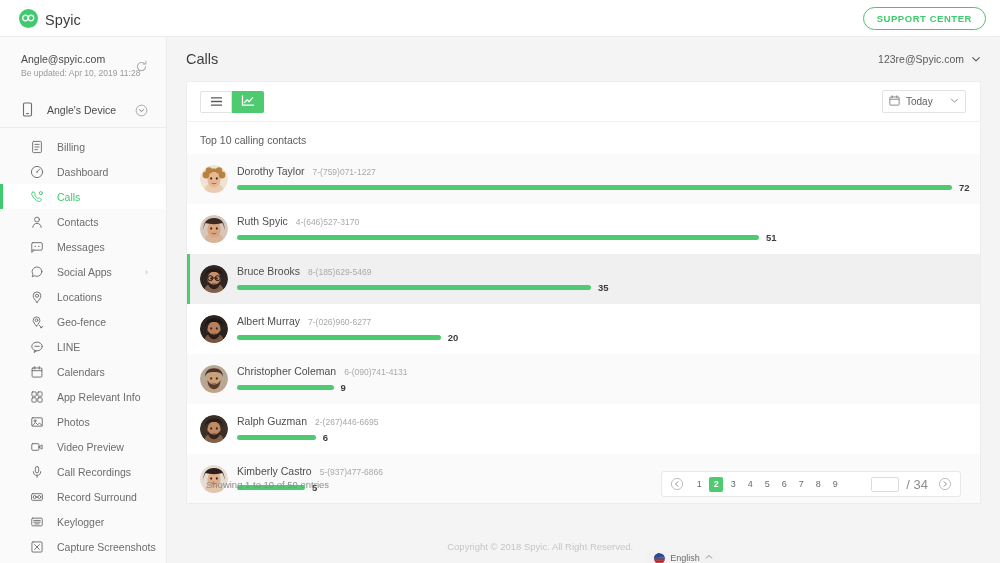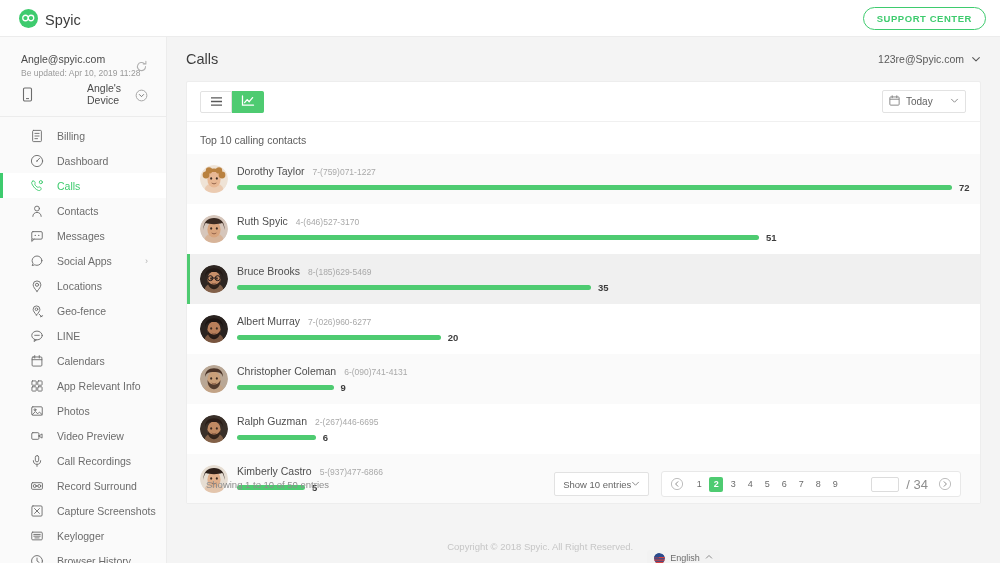--- a/index.html
+++ b/index.html
@@ -45,22 +45,22 @@
     position: absolute; top: 37px; left: 0; width: 167px; height: 526px;
     background: #fafafa; border-right: 1px solid #ececec; overflow: hidden;
   }
   .account { padding: 16px 14px 0 21px; position: relative; }
   .account-email { font-size: 10.5px; color: #4a4a4a; margin-bottom: 3px; }
   .account-updated { font-size: 8.5px; color: #9a9a9a; }
   .refresh-icon {
     position: absolute; right: 18px; top: 22px; width: 13px; height: 13px; cursor: pointer;
   }
   .device-row {
-    margin: 4px 14px 10px 21px; display: flex; align-items: center;
-    position: relative; cursor: pointer; gap: 40px;
+    margin: 24px 14px 10px 21px; display: flex; align-items: center;
+    position: relative; cursor: pointer;
   }
   .device-icon { width: 13px; height: 15px; flex: 0 0 13px; }
   .device-name { font-size: 10.5px; color: #4a4a4a; margin-left: 13px; }
   .device-caret { position: absolute; right: 4px; width: 13px; height: 13px; }
   .divider { height: 1px; background: #ececec; margin: 0; }
 
   .nav { padding-top: 6px; }
   .nav-item {
     position: relative; height: 25px; display: flex; align-items: center;
     padding-left: 30px; cursor: pointer; color: #6c6c6c; font-size: 10.5px;
@@ -368,36 +368,36 @@
               <circle cx="5.4" cy="8" r="1.7"></circle>
               <circle cx="10.6" cy="8" r="1.7"></circle>
               <line x1="7.3" y1="8" x2="8.7" y2="8"></line>
             </svg>
           </span>
           <span class="nav-label">Record Surround</span>
         </div>
         <div class="nav-item">
           <span class="nav-ico">
             <svg width="14" height="14" viewBox="0 0 16 16" fill="none" stroke="#6c6c6c" stroke-width="1.05" stroke-linecap="round" stroke-linejoin="round">
-              <rect x="2.2" y="2.2" width="11.6" height="11.6" rx="1.2"></rect>
-              <path d="M5.2 5.2l5.6 5.6M10.8 5.2l-5.6 5.6"></path>
-            </svg>
-          </span>
-          <span class="nav-label">Capture Screenshots</span>
-        </div>
-        <div class="nav-item">
-          <span class="nav-ico">
-            <svg width="14" height="14" viewBox="0 0 16 16" fill="none" stroke="#6c6c6c" stroke-width="1.05" stroke-linecap="round" stroke-linejoin="round">
               <rect x="2" y="3.6" width="12" height="8.8" rx="1.1"></rect>
               <line x1="4.3" y1="6.2" x2="11.7" y2="6.2"></line>
               <line x1="4.3" y1="8.2" x2="11.7" y2="8.2"></line>
               <line x1="5.6" y1="10.2" x2="10.4" y2="10.2"></line>
             </svg>
           </span>
           <span class="nav-label">Keylogger</span>
+        </div>
+        <div class="nav-item">
+          <span class="nav-ico">
+            <svg width="14" height="14" viewBox="0 0 16 16" fill="none" stroke="#6c6c6c" stroke-width="1.05" stroke-linecap="round" stroke-linejoin="round">
+              <rect x="2.2" y="2.2" width="11.6" height="11.6" rx="1.2"></rect>
+              <path d="M5.2 5.2l5.6 5.6M10.8 5.2l-5.6 5.6"></path>
+            </svg>
+          </span>
+          <span class="nav-label">Capture Screenshots</span>
         </div>
         <div class="nav-item">
           <span class="nav-ico">
             <svg width="14" height="14" viewBox="0 0 16 16" fill="none" stroke="#6c6c6c" stroke-width="1.05" stroke-linecap="round" stroke-linejoin="round">
               <circle cx="8" cy="8" r="6.2"></circle>
               <path d="M8 4.6V8l2.4 1.6"></path>
             </svg>
           </span>
           <span class="nav-label">Browser History</span>
         </div>
@@ -632,28 +632,20 @@
                 <span class="bar-fill" style="width:67.925px"></span>
                 <span class="bar-value">5</span>
               </div>
             </div>
           </div>
         </div>
 
       <div class="table-foot">
         <div class="entries-text">Showing 1 to 10 of 50 entries</div>
         <div class="foot-right">
-          <div class="entries-select">
-            <span>Show 10 entries</span>
-            <span class="dcaret">
-              <svg width="9" height="9" viewBox="0 0 12 12">
-                <path d="M2 4.3L6 8.3l4-4" fill="none" stroke="#8a8a8a" stroke-width="1.3" stroke-linecap="round" stroke-linejoin="round"></path>
-              </svg>
-            </span>
-          </div>
           <div class="pager">
             <span class="pg-arrow">
               <svg width="14" height="14" viewBox="0 0 16 16">
                 <circle cx="8" cy="8" r="6.4" fill="none" stroke="#b5b5b5" stroke-width="1"></circle>
                 <path d="M9 5.4L6.4 8l2.6 2.6" fill="none" stroke="#8a8a8a" stroke-width="1.1" stroke-linecap="round" stroke-linejoin="round"></path>
               </svg>
             </span>
             <span class="pg-pages" style="display:flex;align-items:center;gap:3px;margin:0 4px;">
                 <span class="pg-num">1</span>
                 <span class="pg-num active">2</span>

